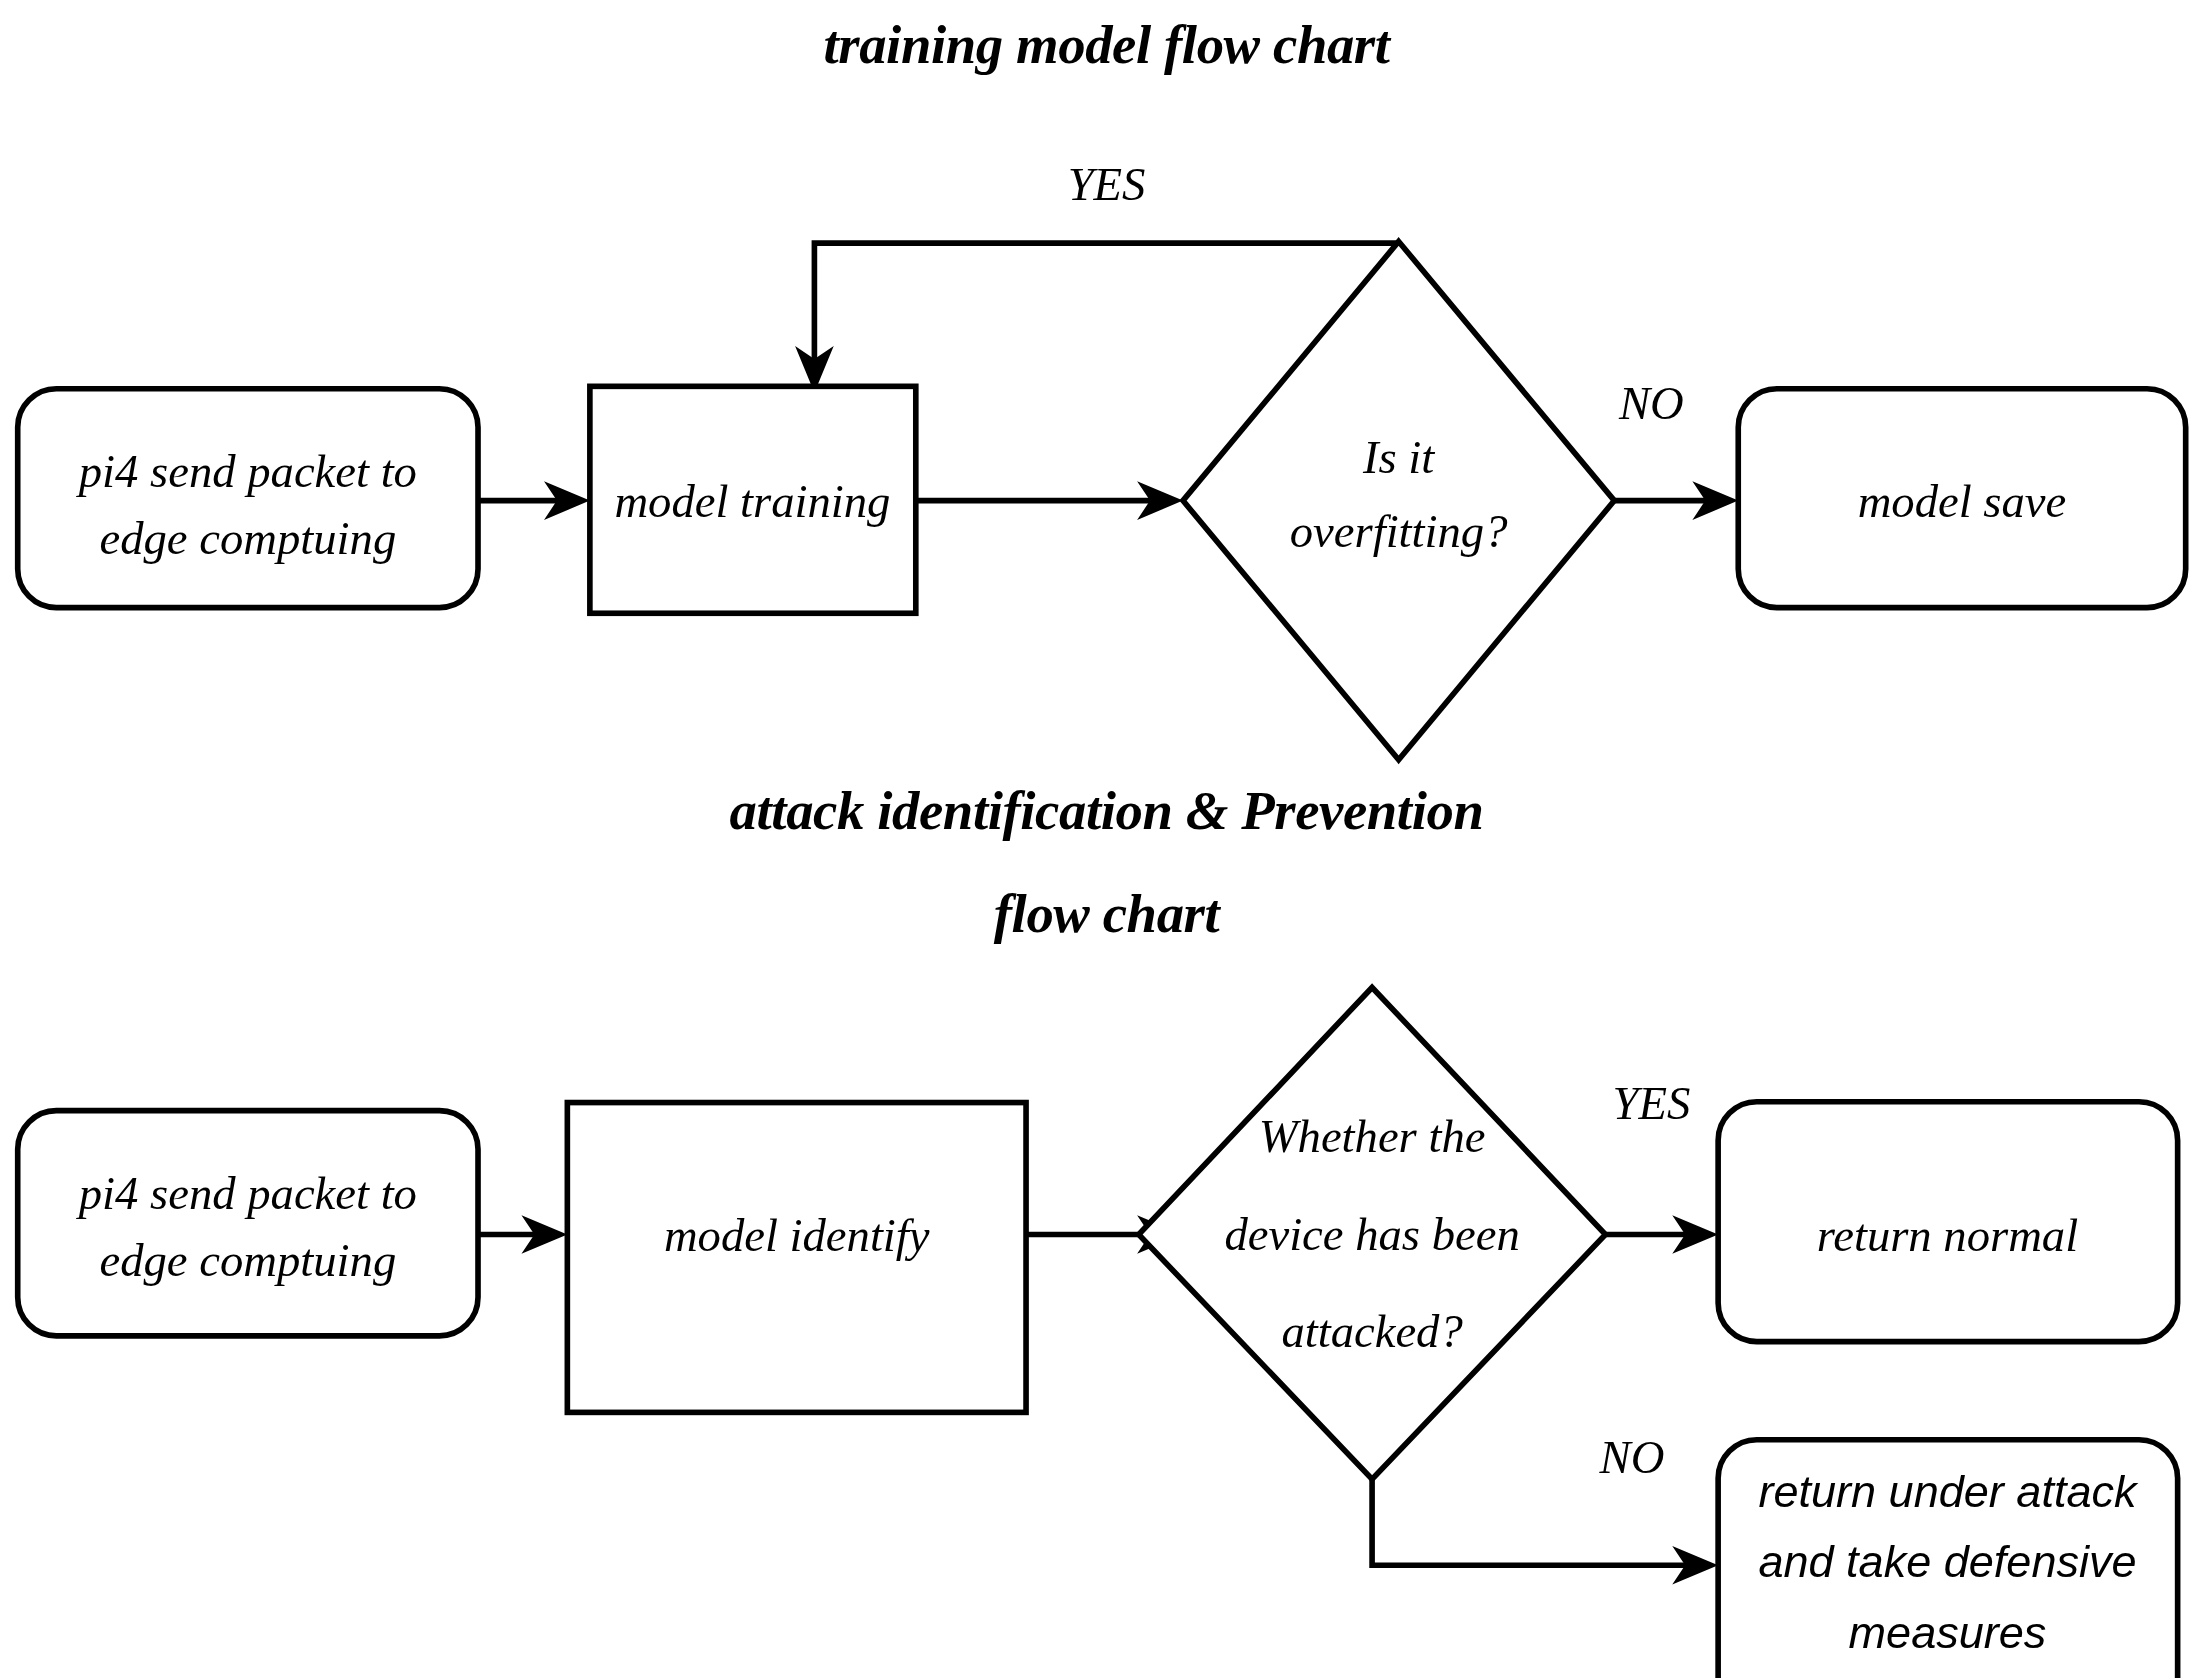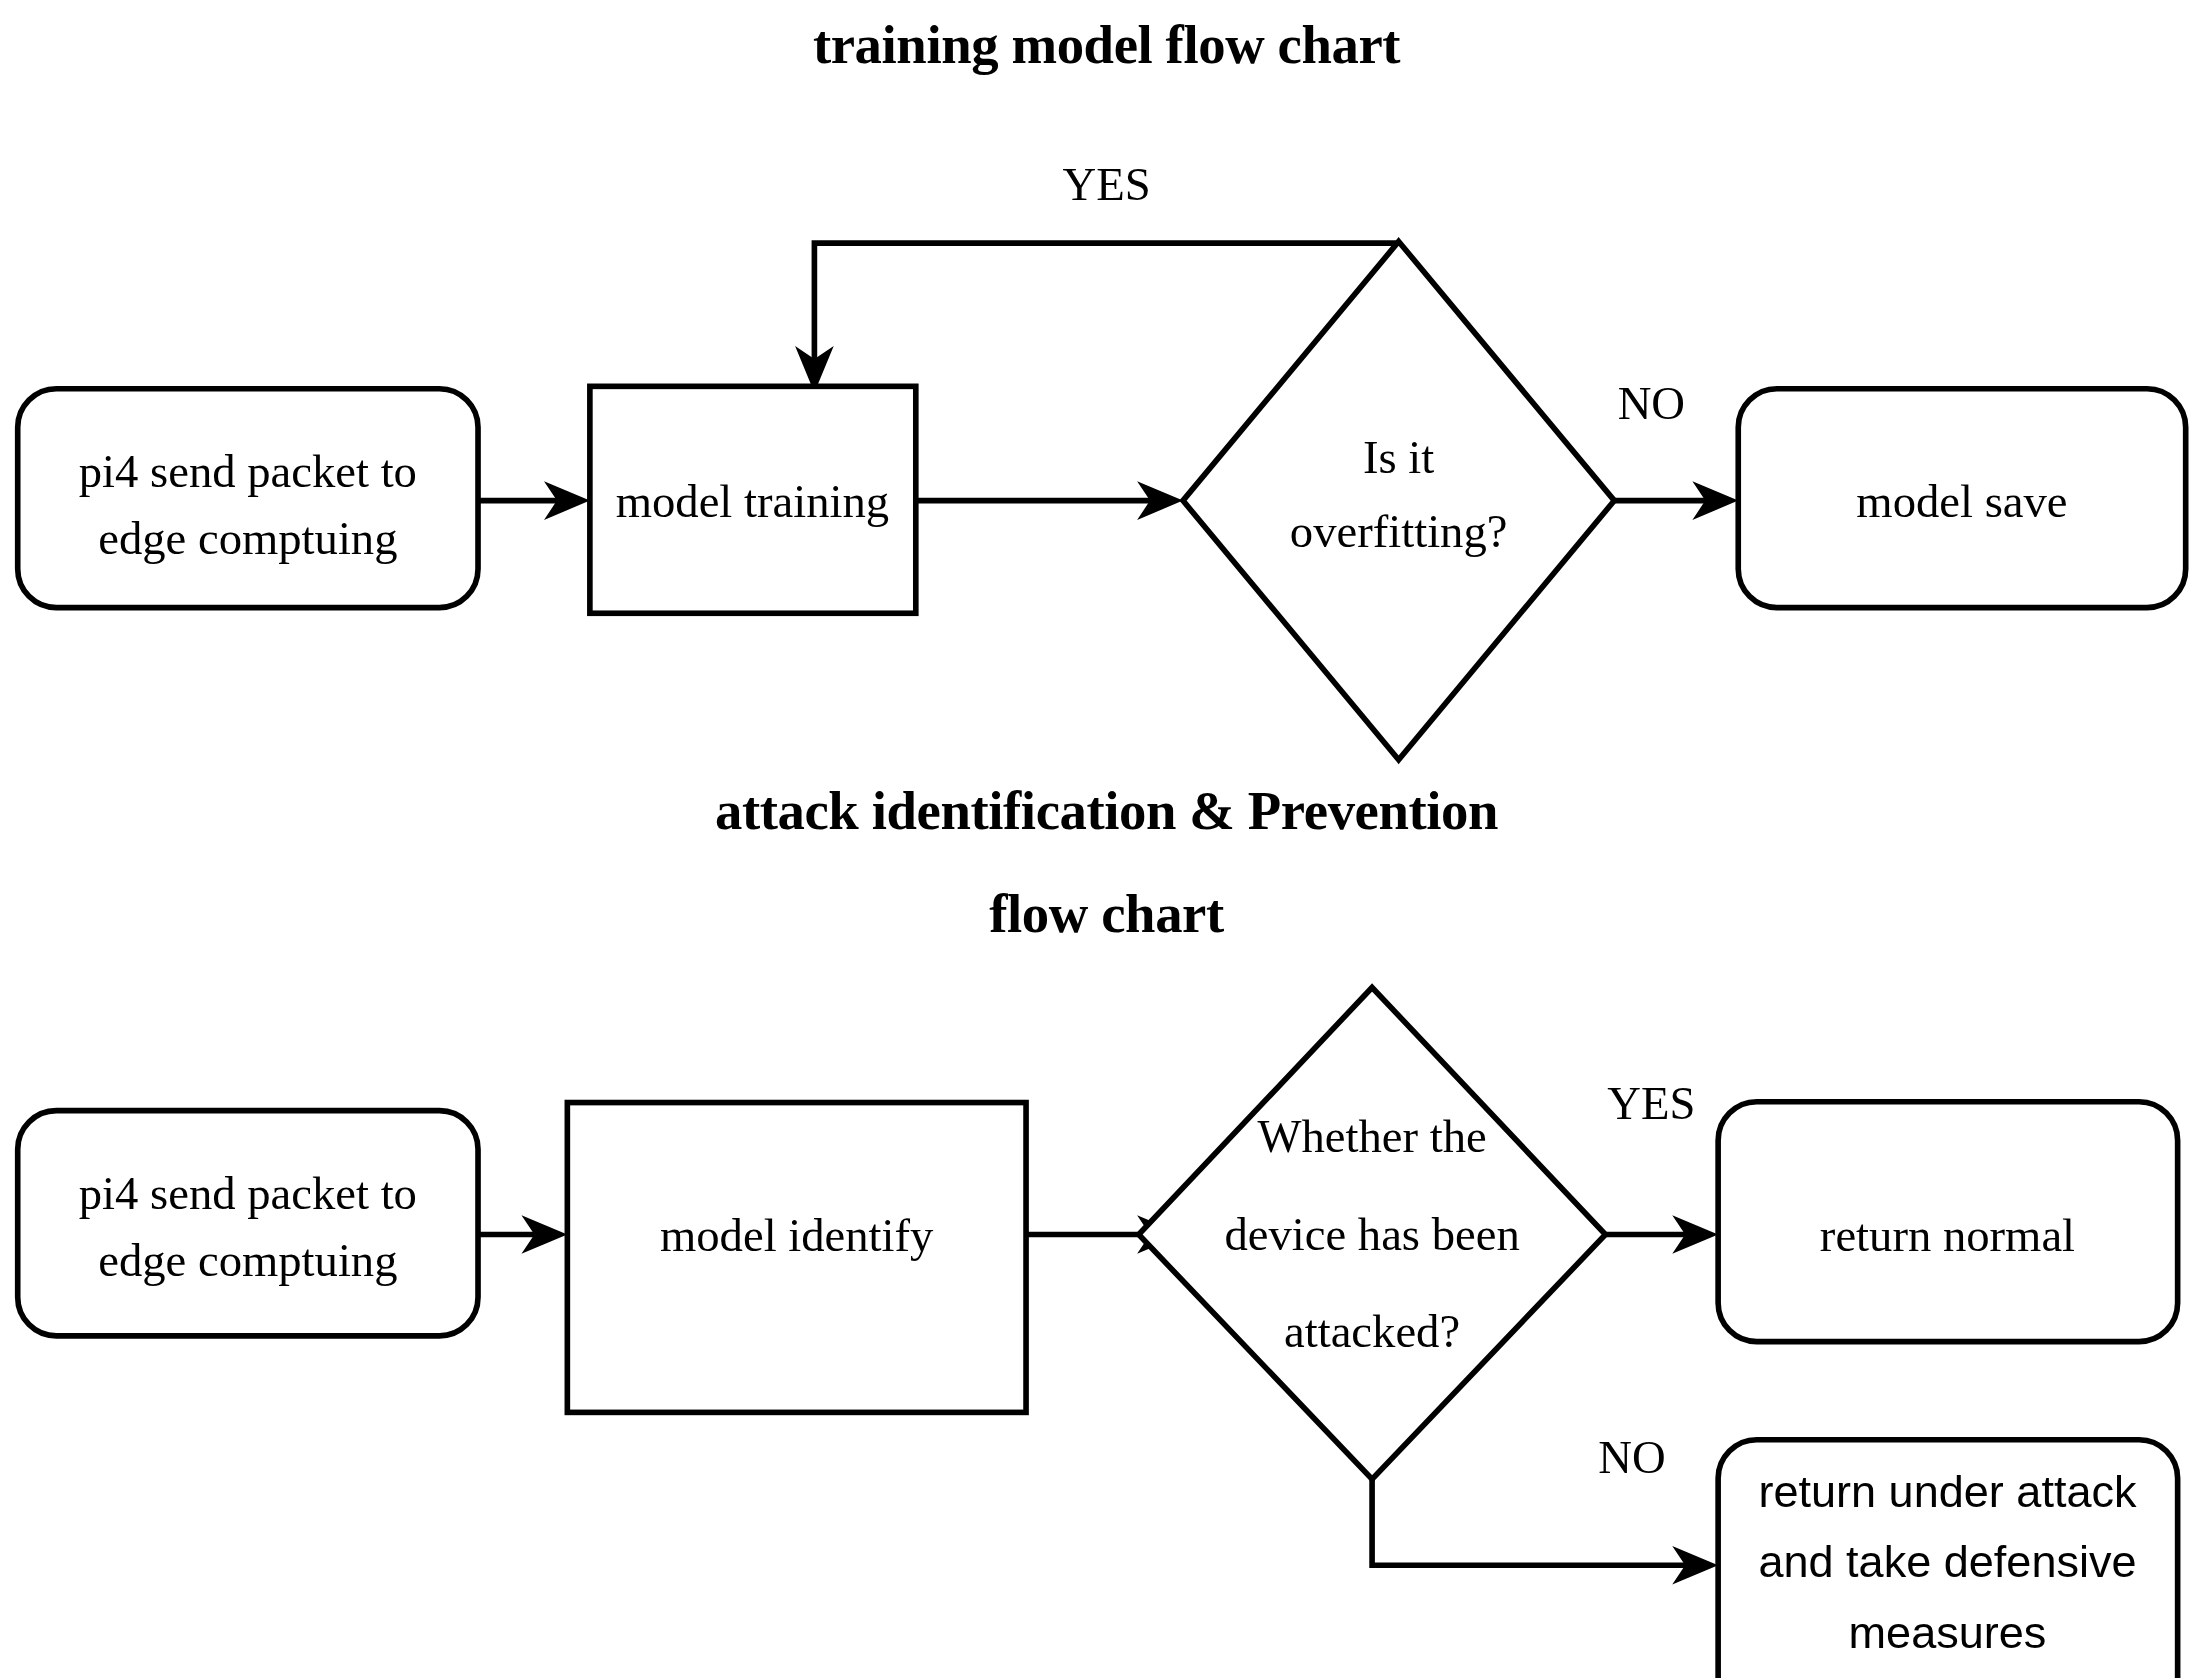--- a/index.html
+++ b/index.html
@@ -13,20 +13,21 @@
     height: 1678px;
     font-family: "Liberation Serif", "DejaVu Serif", serif;
     color: #000000;
     overflow: hidden;
   }
   #canvas {
     position: relative;
     width: 2205px;
     height: 1218px;
     background: #ffffff;
+    font-style: italic;
   }
   svg.diagram {
     position: absolute;
     left: 0;
     top: 0;
     width: 2205px;
     height: 1678px;
     overflow: visible;
   }
   .shape-stroke {

